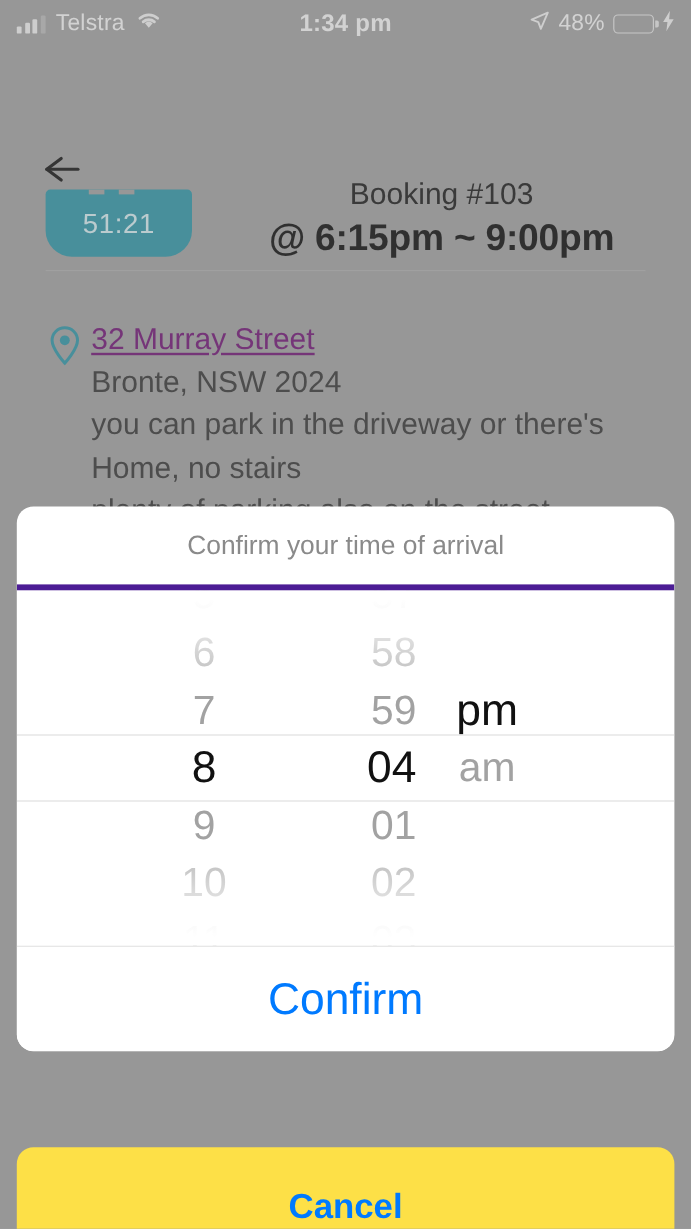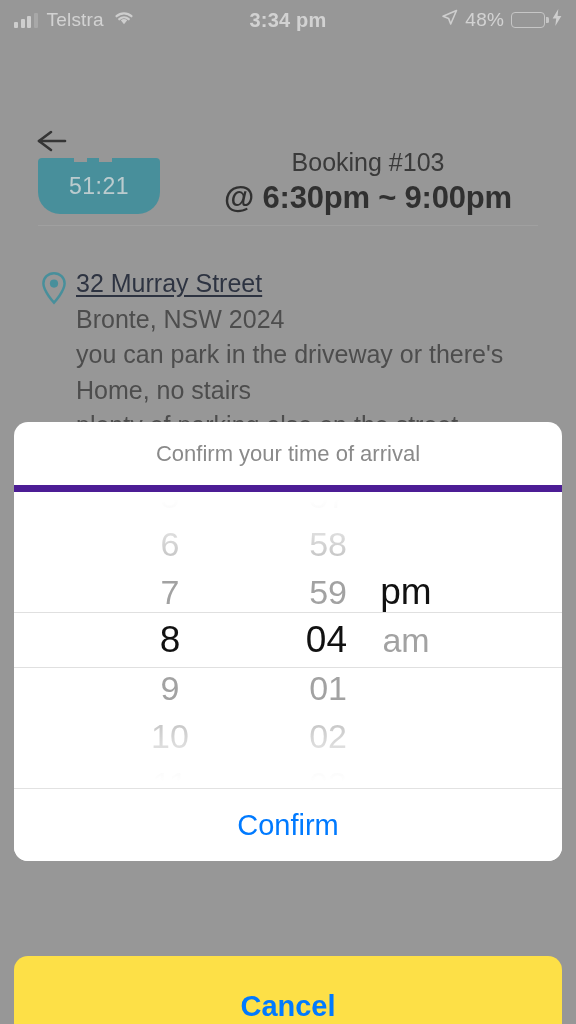--- a/index.html
+++ b/index.html
@@ -155,21 +155,21 @@
   }
   .addr-line {
     font-size: 25px;
     color: #3a3a3a;
     line-height: 1.42;
     font-weight: 400;
   }
   #address-street {
     text-decoration: underline;
     text-underline-offset: 3px;
-    color: #0f172a;
+    color: #701a75;
   }
 
   
   #dim-overlay {
     position: absolute;
     inset: 0;
     background: rgba(130,130,130,0.26);
     pointer-events: none;
   }
 
@@ -185,21 +185,21 @@
   }
 
   #sheet-title {
     height: 70px;
     display: flex;
     align-items: center;
     justify-content: center;
     font-size: 22px;
     color: #8a8a8a;
     font-weight: 400;
-    border-bottom: 7px solid #4c1d95;
+    border-bottom: 5px solid #4c1d95;
   }
 
   
   #picker {
     position: relative;
     height: 296px;
     overflow: hidden;
   }
 
   #picker-columns {
@@ -260,26 +260,26 @@
     top: 0;
     background: linear-gradient(to bottom, rgba(255,255,255,1) 10%, rgba(255,255,255,0) 100%);
   }
   #fade-bottom {
     bottom: 0;
     background: linear-gradient(to top, rgba(255,255,255,1) 10%, rgba(255,255,255,0) 100%);
   }
 
   
   #confirm-button {
-    height: 73px;
+    height: 88px;
     border-top: 1px solid #e2e2e2;
     display: flex;
     align-items: center;
     justify-content: center;
-    font-size: 29px;
+    font-size: 37px;
     color: #007aff;
     font-weight: 400;
     background: #fff;
   }
 
   #cancel-button {
     position: absolute;
     left: 14px;
     right: 14px;
     top: 956px;
@@ -311,21 +311,21 @@
       <span>
         <svg width="22" height="16" viewBox="0 0 22 16">
           <path d="M11 14.2 L14.2 10.3 A5.1 5.1 0 0 0 7.8 10.3 Z" fill="#e8e8e8"></path>
           <path d="M3.6 6.2 A11 11 0 0 1 18.4 6.2" stroke="#e8e8e8" stroke-width="2.3" fill="none" stroke-linecap="round"></path>
           <path d="M6.3 9.2 A7.2 7.2 0 0 1 15.7 9.2" stroke="#e8e8e8" stroke-width="2.3" fill="none" stroke-linecap="round"></path>
         </svg>
       </span>
     </div>
 
     <div class="sb-mid">
-      <span class="clock">3:34 pm</span>
+      <span class="clock">1:34 pm</span>
     </div>
 
     <div class="sb-right">
       <span>
         <svg width="17" height="17" viewBox="0 0 17 17">
           <path d="M15.5 1.5 L2 7.3 L7.6 9.4 L9.7 15 Z" fill="none" stroke="#e8e8e8" stroke-width="1.6" stroke-linejoin="round"></path>
         </svg>
       </span>
       <span class="pct">48%</span>
       <span class="battery-shell">
@@ -349,21 +349,21 @@
     </div>
 
     <div id="timer-badge">
       <span class="badge-notch n1"></span>
       <span class="badge-notch n2"></span>
       <span>51:21</span>
     </div>
 
     <div id="booking-title-block">
       <div id="booking-number">Booking #103</div>
-      <div id="booking-time">@ 6:30pm ~ 9:00pm</div>
+      <div id="booking-time">@ 6:15pm ~ 9:00pm</div>
     </div>
   </div>
 
   <div id="header-divider"></div>
 
   <div id="address-block">
     <span id="pin-icon">
       <svg width="28" height="34" viewBox="0 0 28 34">
         <path d="M14 2.2 C8 2.2 3.4 6.8 3.4 12.6 C3.4 20.2 14 31.6 14 31.6 C14 31.6 24.6 20.2 24.6 12.6 C24.6 6.8 20 2.2 14 2.2 Z" fill="none" stroke="#3494a4" stroke-width="2.5"></path>
         <circle cx="14" cy="12.6" r="4.1" fill="#3494a4"></circle>

